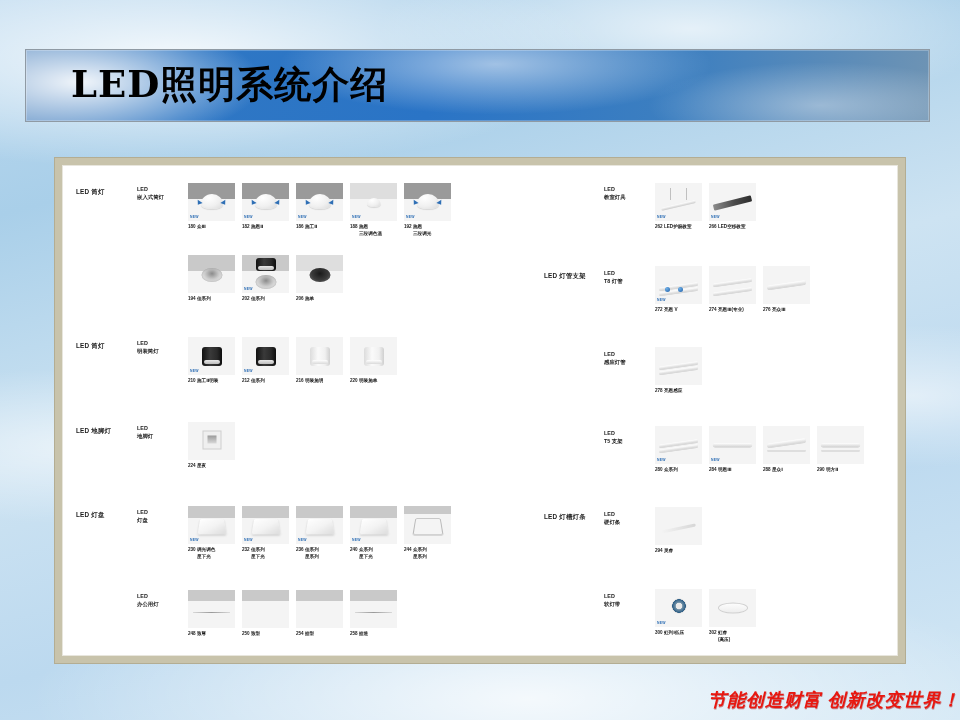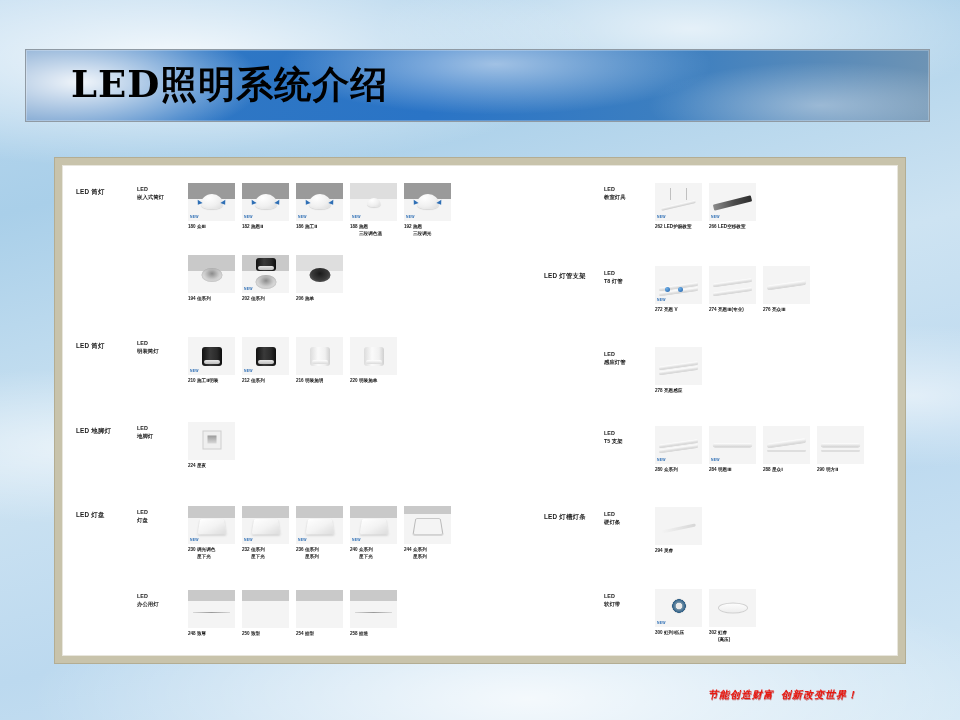--- a/index.html
+++ b/index.html
@@ -175,22 +175,22 @@
   }
   .s-pend{
     position:absolute;left:6px;right:6px;top:56%;height:3px;border-radius:2px;
     background:linear-gradient(180deg,#ffffff,#c9c9c9);transform:rotate(-13deg);
   }
   .s-pend-wire{position:absolute;top:12%;width:.7px;height:34%;background:#c0c0c0;}
 
   
   .slogan{
     position:absolute;left:708px;top:688px;
-    font-family:Liberation Mono, monospace;
-    font-weight:700;font-style:italic;font-size:10px;color:#e8170f;
+    font-family:Liberation Serif, serif;
+    font-weight:700;font-style:italic;font-size:18px;color:#e8170f;
     letter-spacing:1px;white-space:nowrap;
     text-shadow:.5px .5px 0 rgba(160,0,0,.45);
   }
 </style>
 </head>
 <body>
 
 <div class="banner">
   <div class="banner-title">LED照明系统介绍</div>
 </div>

